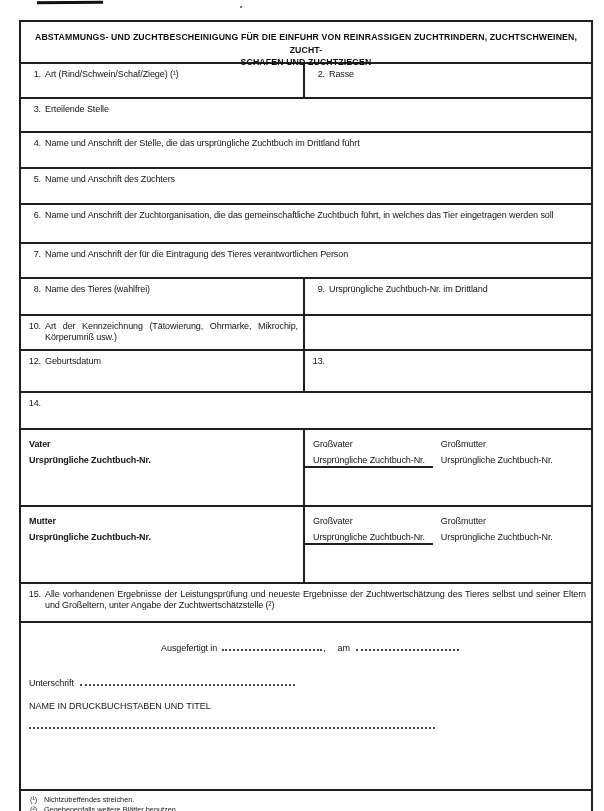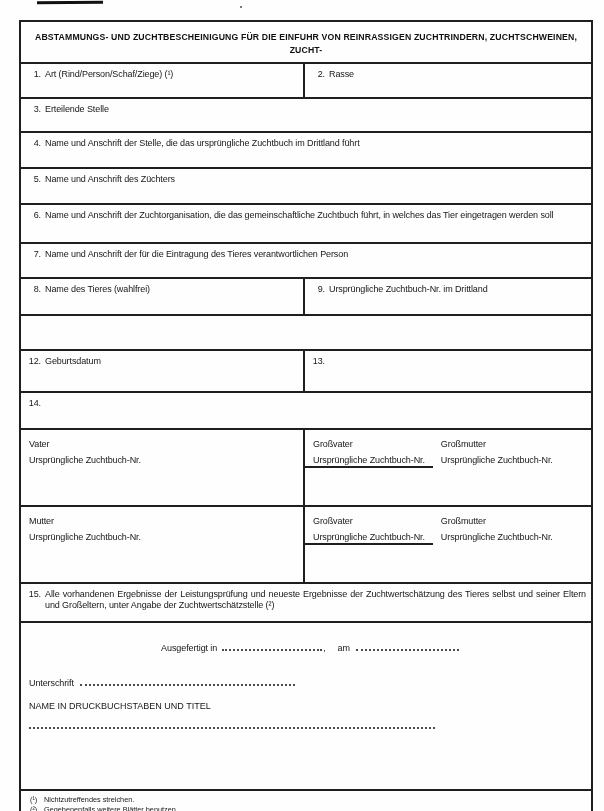--- a/index.html
+++ b/index.html
@@ -41,21 +41,21 @@
   .field{
     display:flex;gap:4px;
     padding:5px 5px 0 5px;
     font-size:9px;line-height:11px;letter-spacing:-0.1px;
   }
   .fnum{flex:none;min-width:15px;text-align:right;white-space:nowrap;}
   .flabel{flex:1;text-align:justify;}
   .flabel.nowrap{white-space:nowrap;text-align:left;}
   
   .ped{display:flex;border-bottom:var(--line);box-sizing:border-box;}
-  .ped-l{flex:0 0 284px;border-right:var(--line);box-sizing:border-box;}
+  .ped-l{flex:0 0 284px;border-right:var(--line);box-sizing:border-box;font-weight:bold;}
   .ped-r{flex:1;display:flex;flex-direction:row;}
   .ped-sub{height:38px;box-sizing:border-box;border-bottom:var(--line);}
   .ped-sub.last{border-bottom:none;flex:1;}
   .pcell{padding:6px 8px 0 8px;font-size:9px;line-height:16px;letter-spacing:-0.1px;}
   
   .free{height:150px;box-sizing:border-box;border-bottom:var(--line);font-size:9px;letter-spacing:-0.1px;}
   .issue-line{margin:18px 0 0 8px;white-space:nowrap;text-align:center;}
   .sig-line{margin:23px 0 0 8px;white-space:nowrap;}
   .name-line{margin:13px 0 0 8px;letter-spacing:0;}
   .dots{display:inline-block;height:8px;border-bottom:2px dotted #4a4a4a;vertical-align:baseline;}
@@ -74,27 +74,28 @@
 <body>
 
 <div class="page">
   <div class="artifact"></div>
   <div class="artifact2"></div>
 
   <div class="form-box">
 
     <div class="title">
       <div>ABSTAMMUNGS- UND ZUCHTBESCHEINIGUNG FÜR DIE EINFUHR VON REINRASSIGEN ZUCHTRINDERN, ZUCHTSCHWEINEN, ZUCHT-</div>
+      <div>SCHAFEN UND ZUCHTZIEGEN</div>
     </div>
 
     <div class="r h35">
       <div class="cell l">
         <div class="field">
           <span class="fnum">1.</span>
-          <span class="flabel">Art (Rind/Person/Schaf/Ziege) (¹)</span>
+          <span class="flabel">Art (Rind/Schwein/Schaf/Ziege) (¹)</span>
         </div>
       </div>
       <div class="cell">
         <div class="field">
           <span class="fnum">2.</span>
           <span class="flabel">Rasse</span>
         </div>
       </div>
     </div>
 
@@ -152,20 +153,26 @@
       </div>
       <div class="cell">
         <div class="field">
           <span class="fnum">9.</span>
           <span class="flabel">Ursprüngliche Zuchtbuch-Nr. im Drittland</span>
         </div>
       </div>
     </div>
 
     <div class="r h35">
+      <div class="cell l">
+        <div class="field">
+          <span class="fnum">10.</span>
+          <span class="flabel">Art der Kennzeichnung (Tätowierung, Ohrmarke, Mikrochip, Körperumriß usw.)</span>
+        </div>
+      </div>
     </div>
 
     <div class="r h33">
       <div class="cell l">
         <div class="field">
           <span class="fnum">12.</span>
           <span class="flabel">Geburtsdatum</span>
         </div>
       </div>
       <div class="cell">

